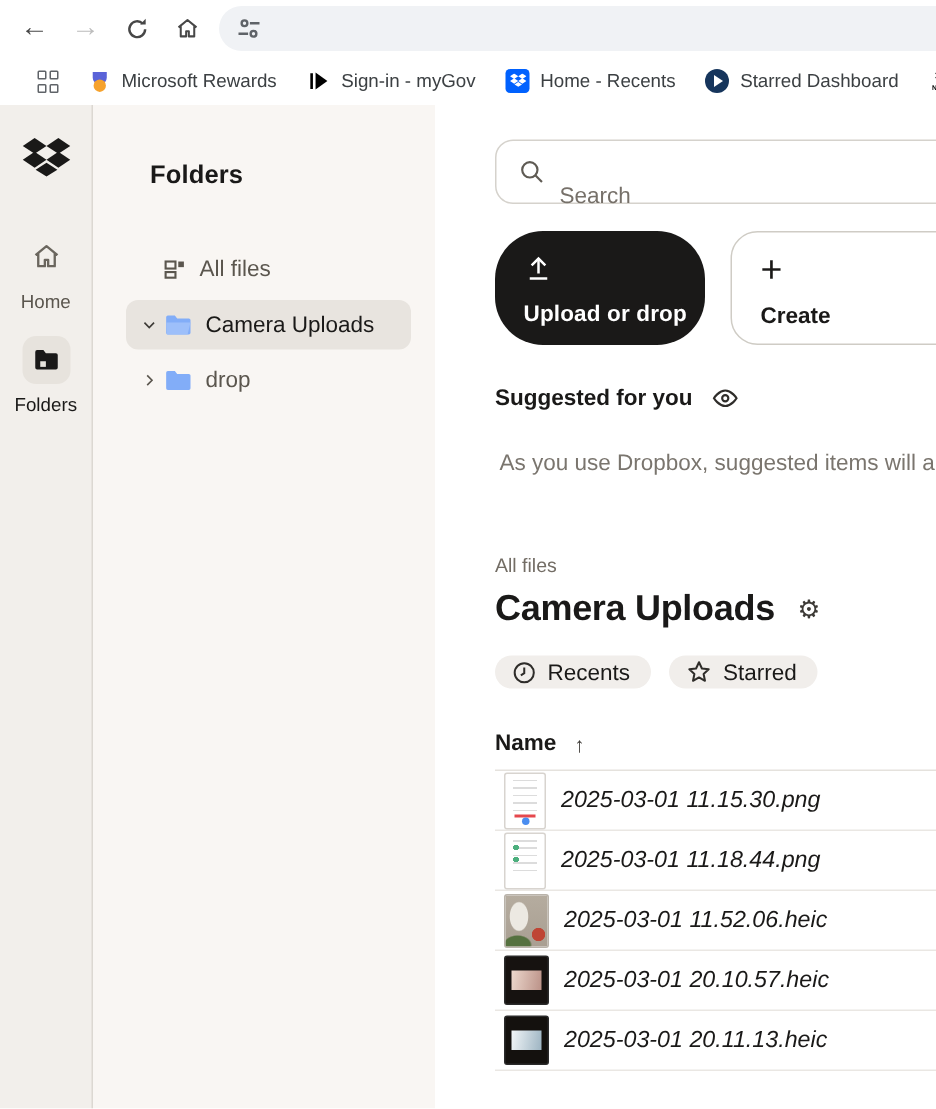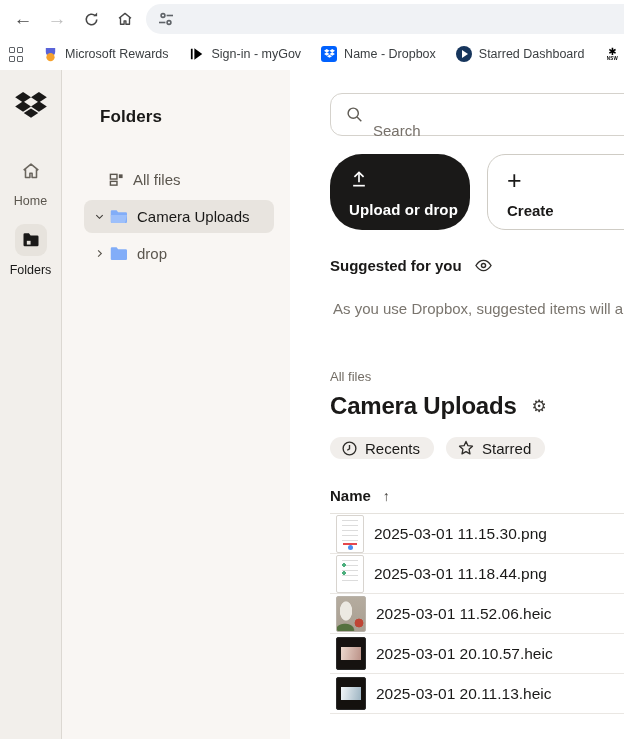--- a/index.html
+++ b/index.html
@@ -6,21 +6,21 @@
   html,body { width:624px; height:739px; overflow:hidden; }
   body { font-family:"Liberation Sans","DejaVu Sans",sans-serif; background:#fff; position:relative; color:#1a1918; }
 
   
   .browser-top { height:38px; background:#fff; display:flex; align-items:center; padding-left:6px; }
   .nav-btn { width:34px; height:34px; display:flex; align-items:center; justify-content:center; font-size:19px; color:#474747; border-radius:50%; }
   .nav-btn.disabled { color:#bdbdbd; }
   .addr-bar { position:absolute; left:146px; right:-24px; top:4px; height:30px; background:#f0f2f5; border-radius:16px; display:flex; align-items:center; padding-left:12px; }
   .addr-url { font-size:14px; color:#202124; margin-left:10px; letter-spacing:0.1px; }
 
-  .bookmarks-bar { height:32px; background:#fff; display:flex; align-items:center; padding-left:8px; white-space:nowrap; }
+  .bookmarks-bar { height:32px; background:#fff; display:flex; align-items:center; padding-left:24px; white-space:nowrap; }
   .bm-sep { width:1px; height:16px; background:#d9d9d9; margin:0 10px 0 8px; }
   .bookmark { display:flex; align-items:center; margin-right:20px; }
   .bookmark .bm-label { font-size:12.5px; color:#3c4043; margin-left:7px; }
   .bm-ico { width:16px; height:16px; display:inline-flex; align-items:center; justify-content:center; flex:0 0 auto; }
   .apps-grid { display:grid; grid-template-columns:6px 6px; grid-gap:2px; }
   .apps-grid span { width:6px; height:6px; border:1.6px solid #5f6368; border-radius:1px; }
   .ico-dropbox-bm { width:16px; height:16px; background:#0061fe; border-radius:3px; display:flex; align-items:center; justify-content:center; }
   .ico-allsite { width:16px; height:16px; background:#16355c; border-radius:50%; display:flex; align-items:center; justify-content:center; }
   .ico-allsite i { width:0; height:0; border-left:6px solid #fff; border-top:4px solid transparent; border-bottom:4px solid transparent; margin-left:2px; }
   .ico-nsw { display:flex; flex-direction:column; align-items:center; line-height:1; }
@@ -71,21 +71,21 @@
 
   .chips { display:flex; gap:12px; margin-top:17px; }
   .chip { height:22px; background:#f1eeeb; border-radius:15px; display:flex; align-items:center; padding:0 14px 0 11px; font-size:15px; color:#1a1918; cursor:pointer; }
   .chip svg { margin-right:7px; }
 
   .tbl-head { display:flex; align-items:center; margin-top:28px; padding-bottom:9px; border-bottom:1px solid #e5e2dd; }
   .tbl-head .col-name { font-size:15px; font-weight:bold; }
   .tbl-head .sort { font-size:14px; margin-left:12px; color:#3d3a36; }
 
   .file-row { display:flex; align-items:center; height:40px; border-bottom:1px solid #eae7e3; cursor:pointer; }
-  .fname { font-size:15.5px; color:#1a1918; margin-left:10px; }
+  .fname { font-size:15.5px; color:#1a1918; margin-left:10px;font-style:italic; }
 
   .thumb { width:28px; height:38px; border:1px solid #d8d4cf; border-radius:2px; background:#fff; position:relative; overflow:hidden; flex:0 0 auto; margin-left:6px; }
   .thumb.shot1 { background-image:
       linear-gradient(#e5484d,#e5484d),
       repeating-linear-gradient(to bottom, #dcdcdc 0 1px, transparent 1px 5px);
     background-size:14px 2px, 16px 22px; background-position:6px 27px, 5px 4px; background-repeat:no-repeat; }
   .thumb.shot1::after { content:""; position:absolute; left:11px; bottom:2px; width:5px; height:5px; border-radius:50%; background:#4a8df0; }
   .thumb.shot2 { background-image:
       radial-gradient(circle 2px at 7px 9px, #4caf7d 98%, transparent),
       radial-gradient(circle 2px at 7px 17px, #4caf7d 98%, transparent),
@@ -163,21 +163,21 @@
   <div class="bookmark">
     <span class="bm-ico ico-dropbox-bm">
       <svg width="11" height="10" viewBox="0 0 24 22" fill="#fff">
           <polygon points="6,0 12,4 6,8 0,4"></polygon>
           <polygon points="18,0 24,4 18,8 12,4"></polygon>
           <polygon points="6,7 12,11 6,15 0,11"></polygon>
           <polygon points="18,7 24,11 18,15 12,11"></polygon>
           <polygon points="12,12.5 17.5,16 12,19.5 6.5,16"></polygon>
         </svg>
     </span>
-    <span class="bm-label">Name - Dropbox</span>
+    <span class="bm-label">Home - Recents</span>
   </div>
 
   <div class="bookmark">
     <span class="bm-ico ico-allsite">
         <i></i>
       </span>
     <span class="bm-label">Starred Dashboard</span>
   </div>
 
   <div class="bookmark">

